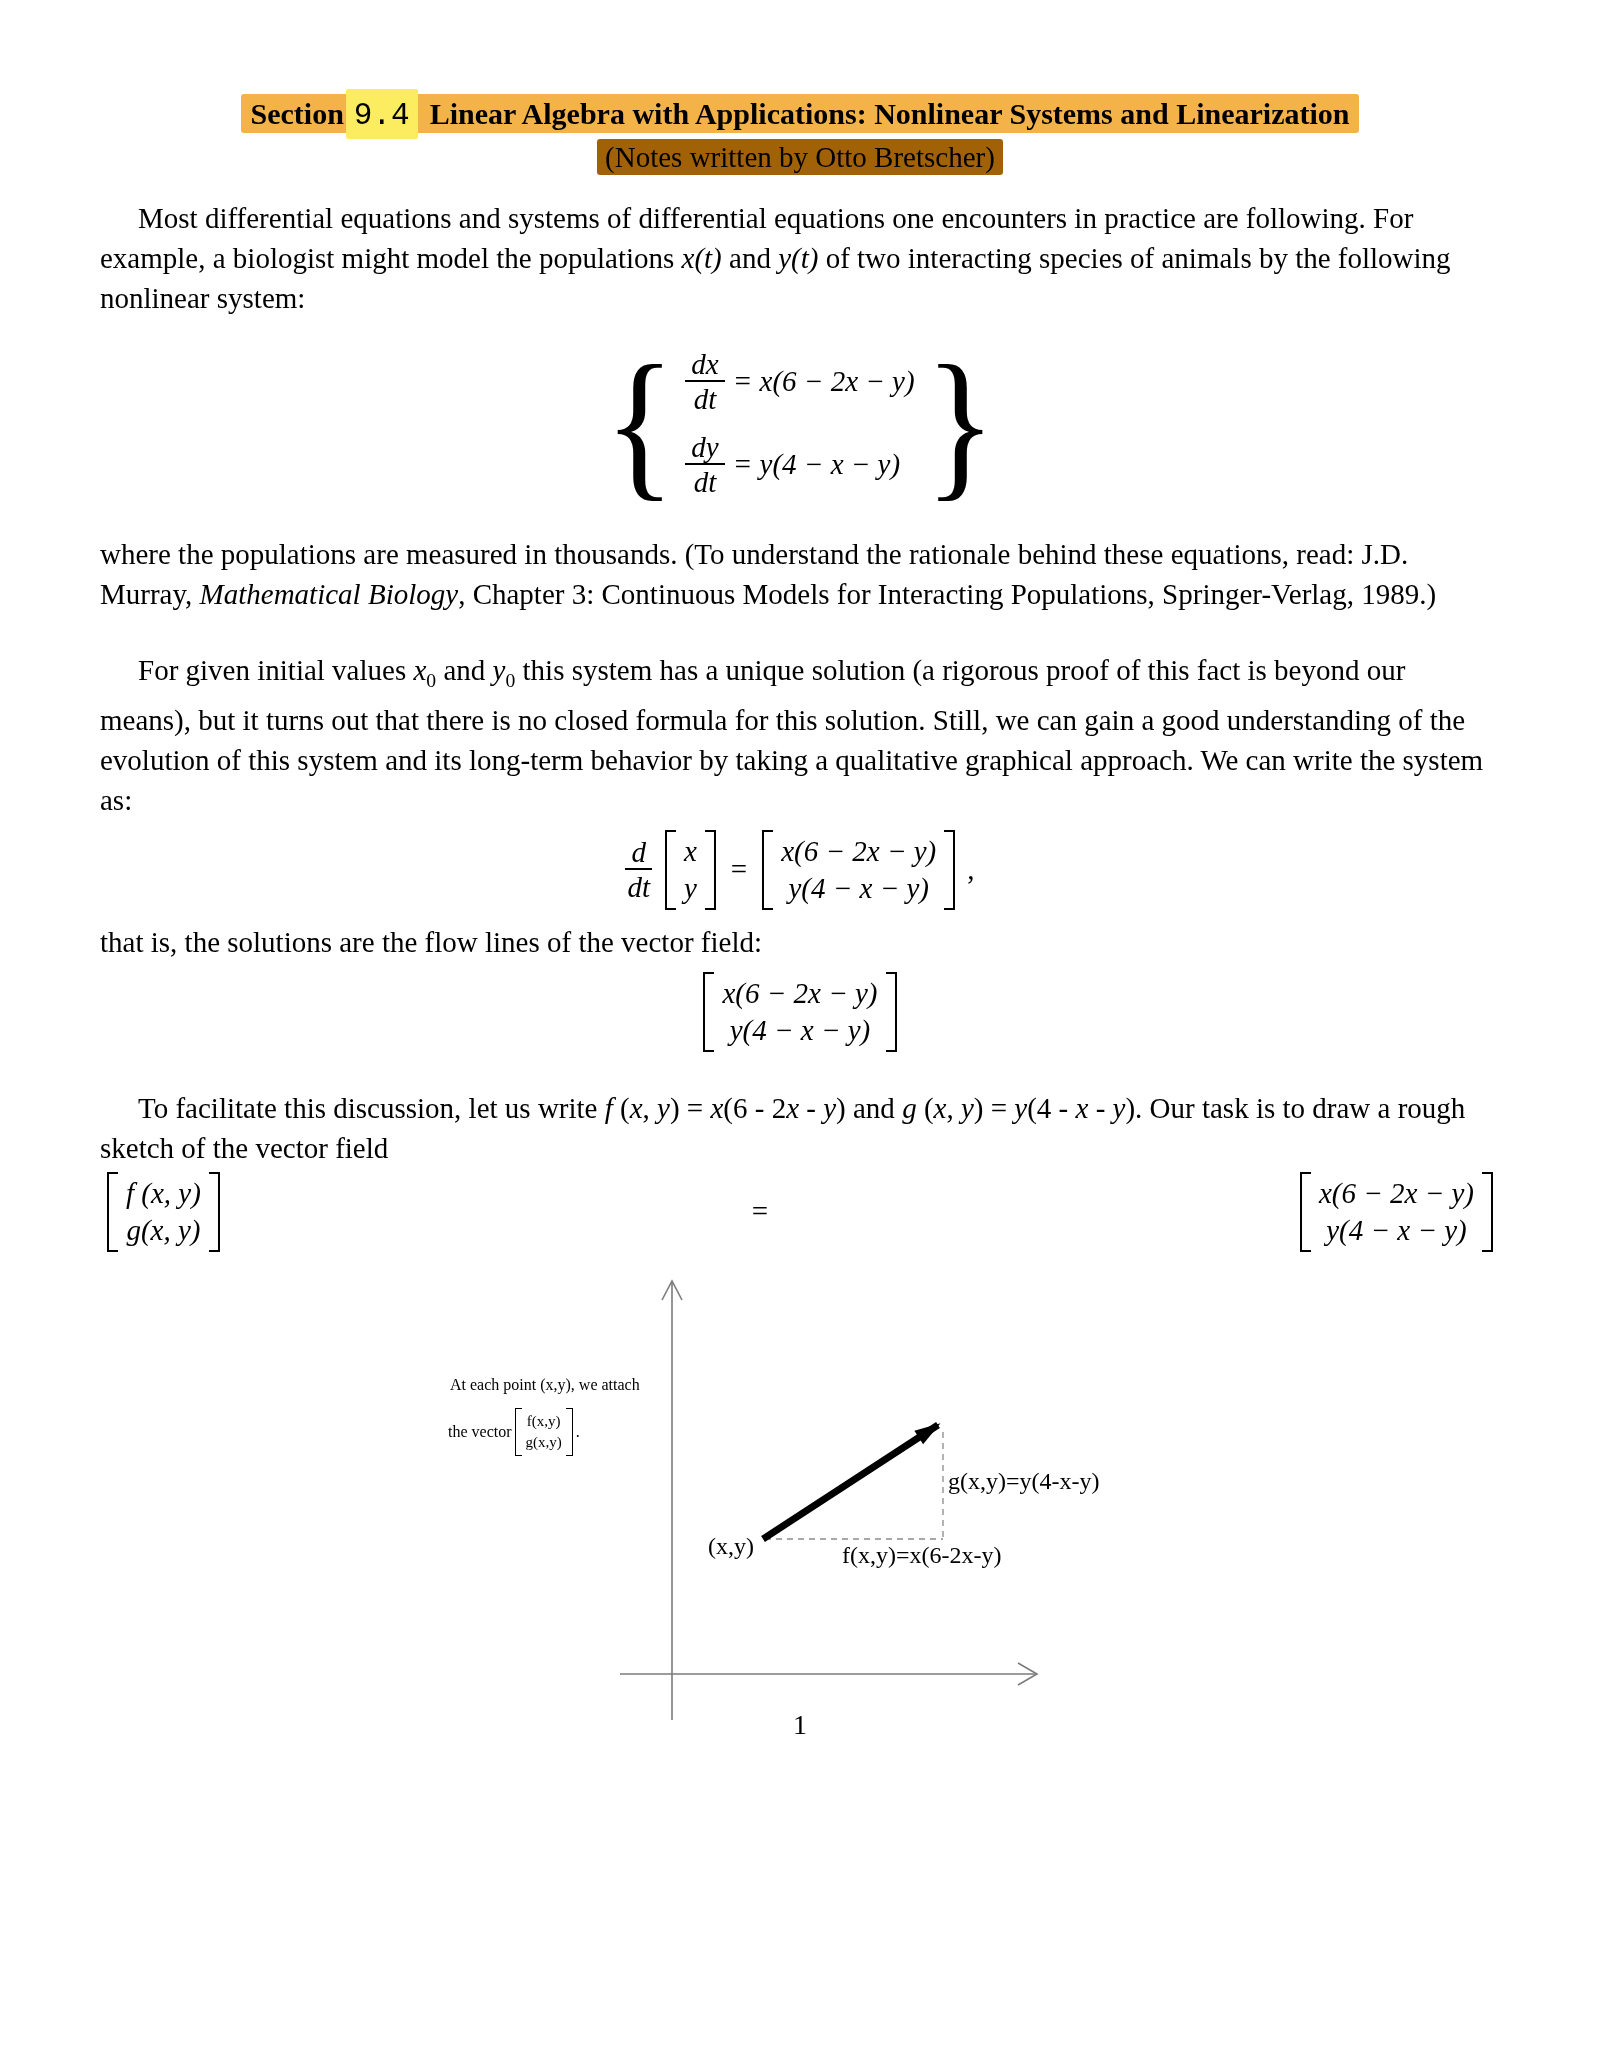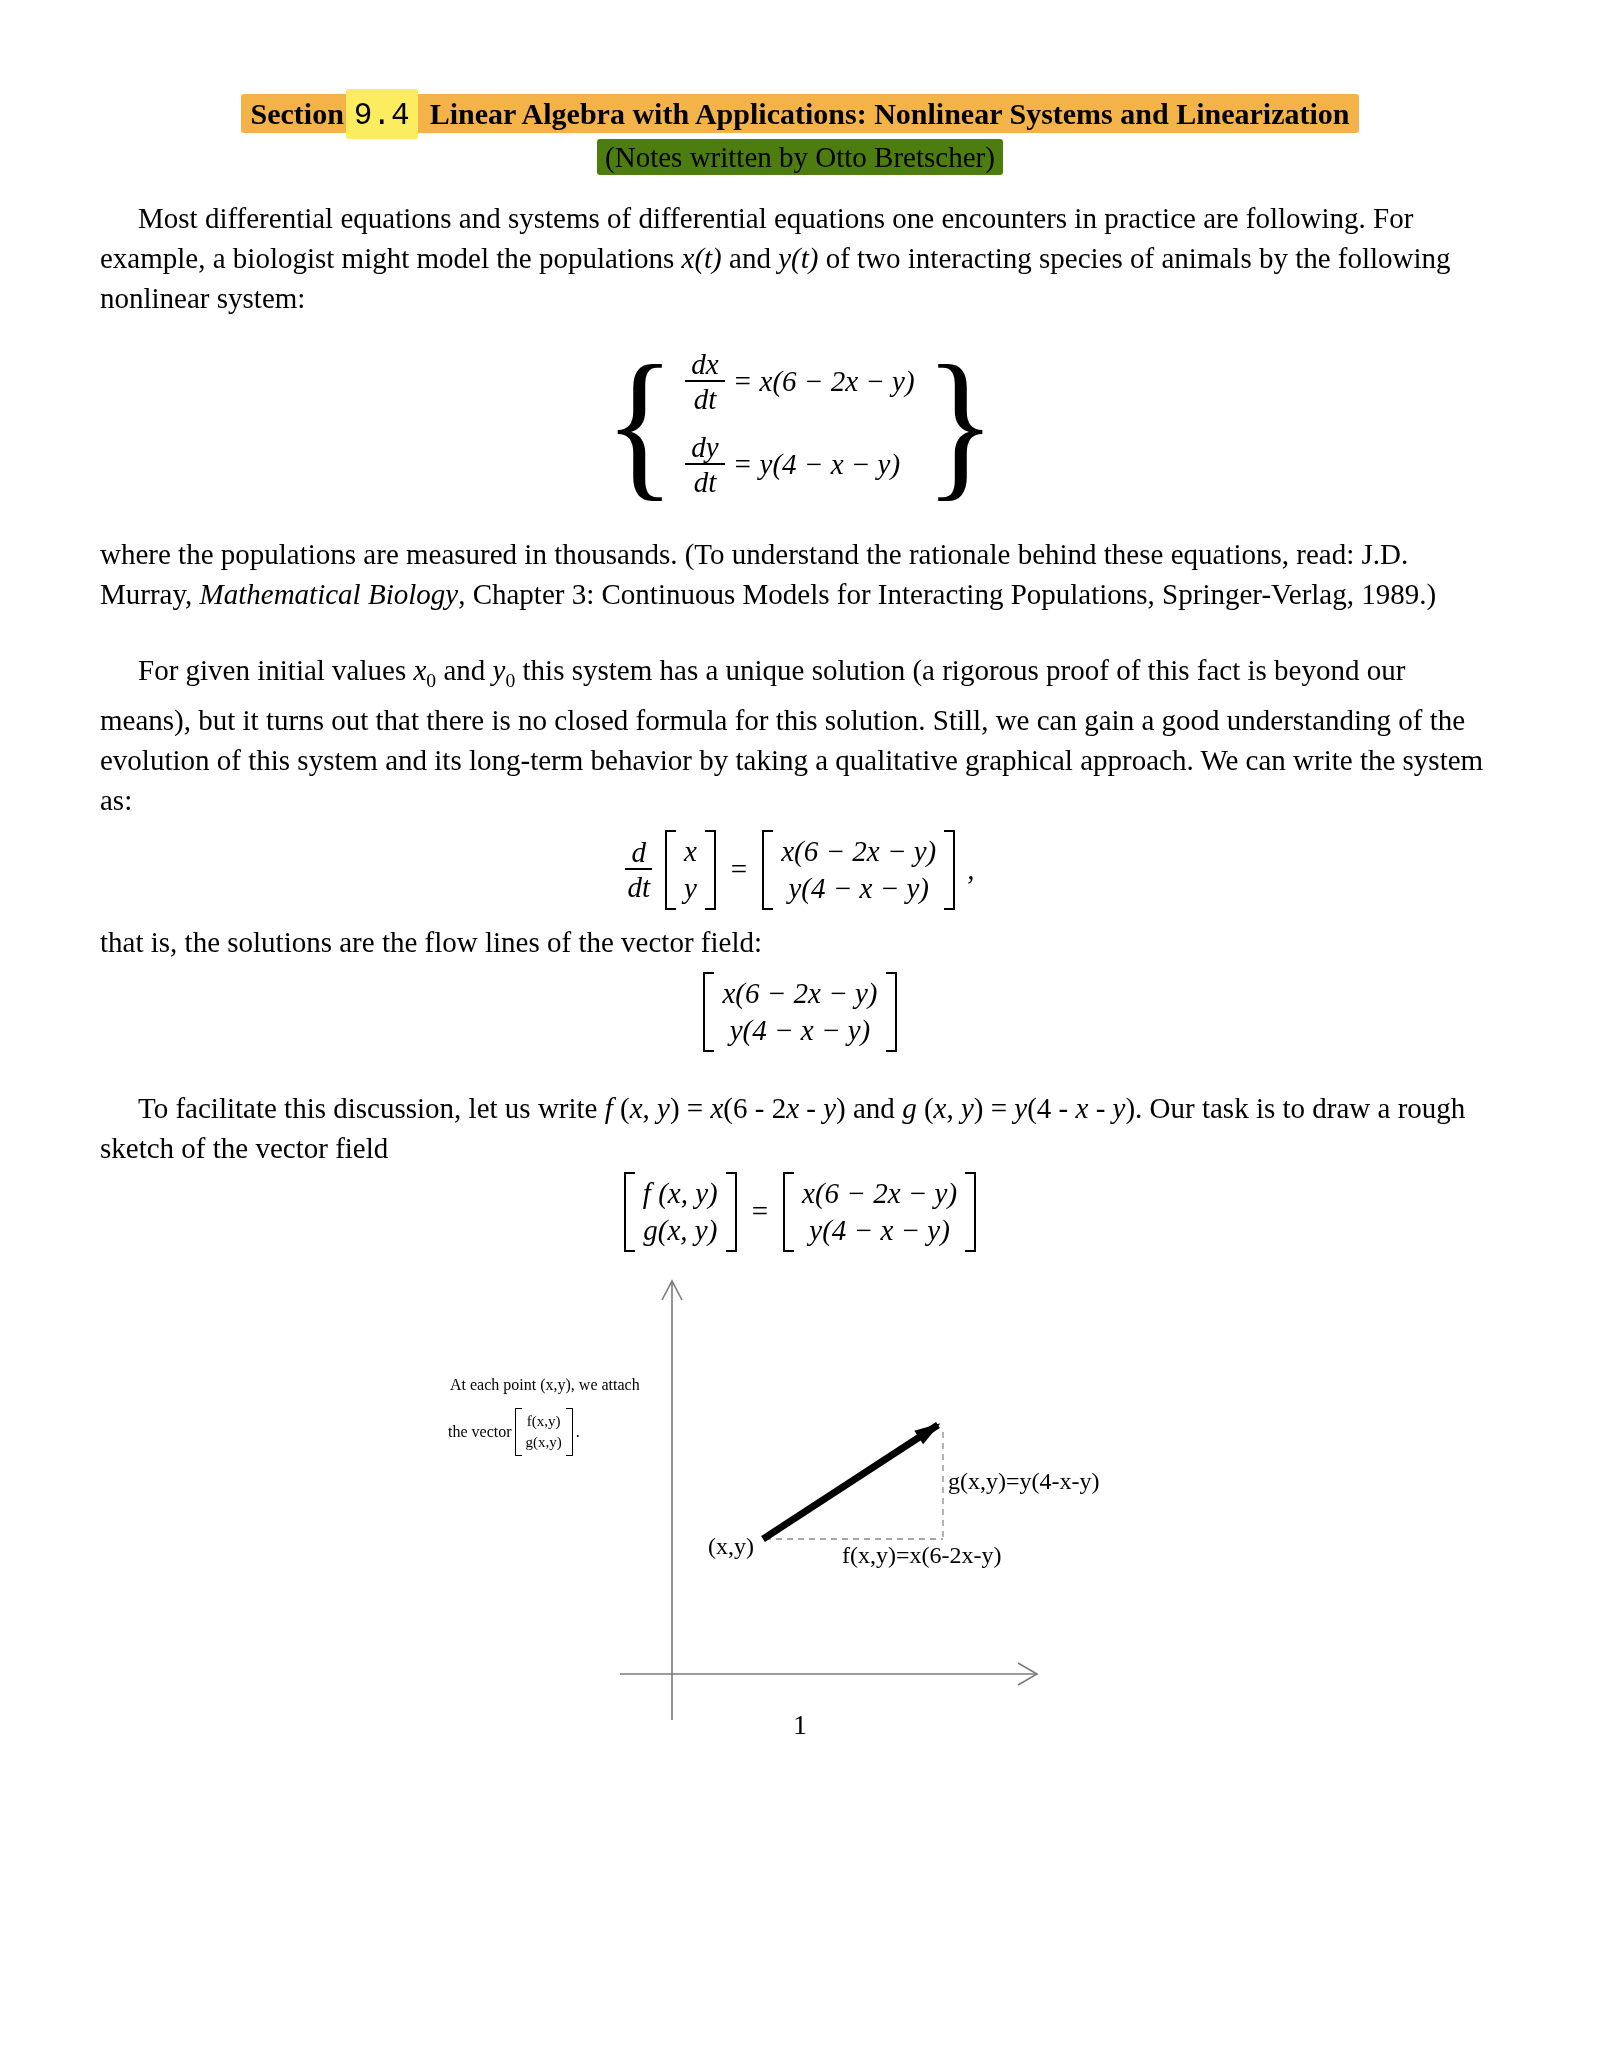--- a/index.html
+++ b/index.html
@@ -53,21 +53,21 @@
   .mat{display:inline-flex;align-items:stretch;margin:0 7px;}
   .bk{width:9px;}
   .bk-l{border:2px solid #000;border-right:none;margin-right:5px;}
   .bk-r{border:2px solid #000;border-left:none;margin-left:5px;}
   .mat-col{display:flex;flex-direction:column;align-items:center;justify-content:center;padding:3px 1px;}
   .mat-col .math{line-height:37px;white-space:nowrap;padding:0 2px;}
   .eqsign{margin:0 8px;}
   .suffix{margin-left:5px;}
   .eq-matrix-form{margin:10px 0 12px 0;}
   .eq-vector-field{margin:10px 0 10px 0;}
-  .eq-fg{margin:4px 0 0 0;}
+  .eq-fg{margin:4px 0 0 0;justify-content:space-between;}
   .lead{margin-right:6px;}
 
   
   .diagram{position:relative;height:515px;margin-top:0;}
   .axes-svg{position:absolute;left:340px;top:0;}
   .axis{stroke:#7b7b7b;stroke-width:1.6px;fill:none;}
   .dash{stroke:#8a8a8a;stroke-width:1.3px;stroke-dasharray:6 5;fill:none;}
   .vec{stroke:#000;stroke-width:7px;}
   .anno1{position:absolute;left:350px;top:124px;font-size:16px;white-space:nowrap;}
   .anno2{position:absolute;left:348px;top:156px;font-size:16px;display:flex;align-items:center;}
@@ -89,21 +89,21 @@
 <div class="page">
   <div class="content">
 
     <div class="title-block">
       <div class="title-line">
         <span class="hl" style="background-color: rgb(243, 179, 72);">
           <span>Section</span><span class="sec-num" style="background-color: rgb(252, 236, 95);">9.4</span><span>Linear Algebra with Applications: Nonlinear Systems and Linearization</span>
         </span>
       </div>
       <div class="subtitle-line">
-        <span class="hl" style="background-color: #4d7c0f;">
+        <span class="hl" style="background-color: #a16207;">
           <span>(Notes written by Otto Bretscher)</span>
         </span>
       </div>
     </div>
 
     <p class="body indent"><span>Most differential equations and systems of differential equations one encounters in practice are following. For example, a biologist might model the populations </span><span style="font-style: italic; font-family: Liberation Serif, serif;">x(t)</span><span> and </span><span style="font-style: italic;">y(t)</span><span> of two interacting species of animals by the following nonlinear system:</span></p>
 
     <div class="eq eq-system">
       <span class="cbrace">{</span>
       <div class="sys-rows">

